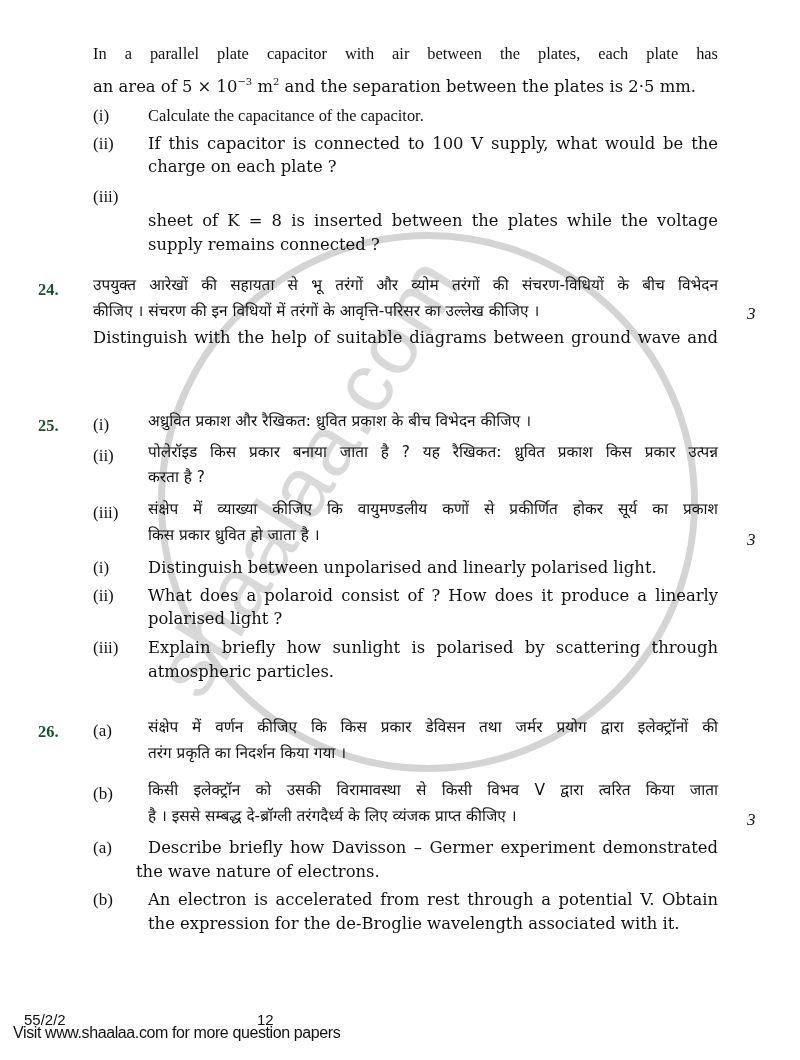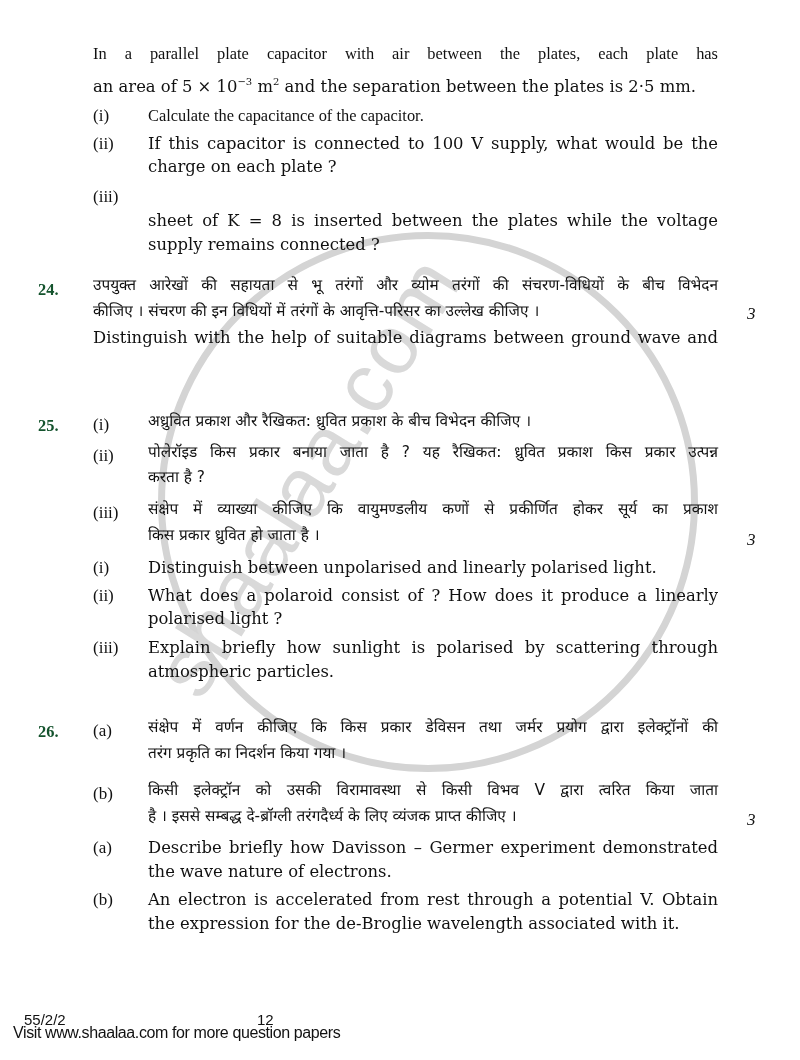--- a/index.html
+++ b/index.html
@@ -86,21 +86,21 @@
   <div class="line hin j" style="left:148px; top:720px;">संक्षेप में वर्णन कीजिए कि किस प्रकार डेविसन तथा जर्मर प्रयोग द्वारा इलेक्ट्रॉनों की</div>
   <div class="line hin" style="left:148px; top:746px;">तरंग प्रकृति का निदर्शन किया गया ।</div>
 
   <div class="sub" style="top:784px;">(b)</div>
   <div class="line hin j" style="left:148px; top:783px;">किसी इलेक्ट्रॉन को उसकी विरामावस्था से किसी विभव V द्वारा त्वरित किया जाता</div>
   <div class="line hin" style="left:148px; top:809px;">है । इससे सम्बद्ध दे-ब्रॉग्ली तरंगदैर्ध्य के लिए व्यंजक प्राप्त कीजिए ।</div>
   <div class="marks" style="top:810px;">3</div>
 
   <div class="sub" style="top:838px;">(a)</div>
   <div class="line j" style="left:148px; top:840px;">Describe briefly how Davisson – Germer experiment demonstrated</div>
-  <div class="line" style="left:148px; top:864px;">the wave nature of electrons.</div>
+  <div class="line" style="left:136px; top:864px;">the wave nature of electrons.</div>
 
   <div class="sub" style="top:890px;">(b)</div>
   <div class="line j" style="left:148px; top:892px;">An electron is accelerated from rest through a potential V. Obtain</div>
   <div class="line" style="left:148px; top:916px;">the expression for the de-Broglie wavelength associated with it.</div>
 
   <div class="footer" style="left:24px; top:1012px; font-size:15px;">55/2/2</div>
   <div class="footer" style="left:257px; top:1012px; font-size:15px;">12</div>
   <div class="footer" style="left:13px; top:1025px; font-size:16px; letter-spacing:-0.4px;">Visit www.shaalaa.com for more question papers</div>
 </div>
 

